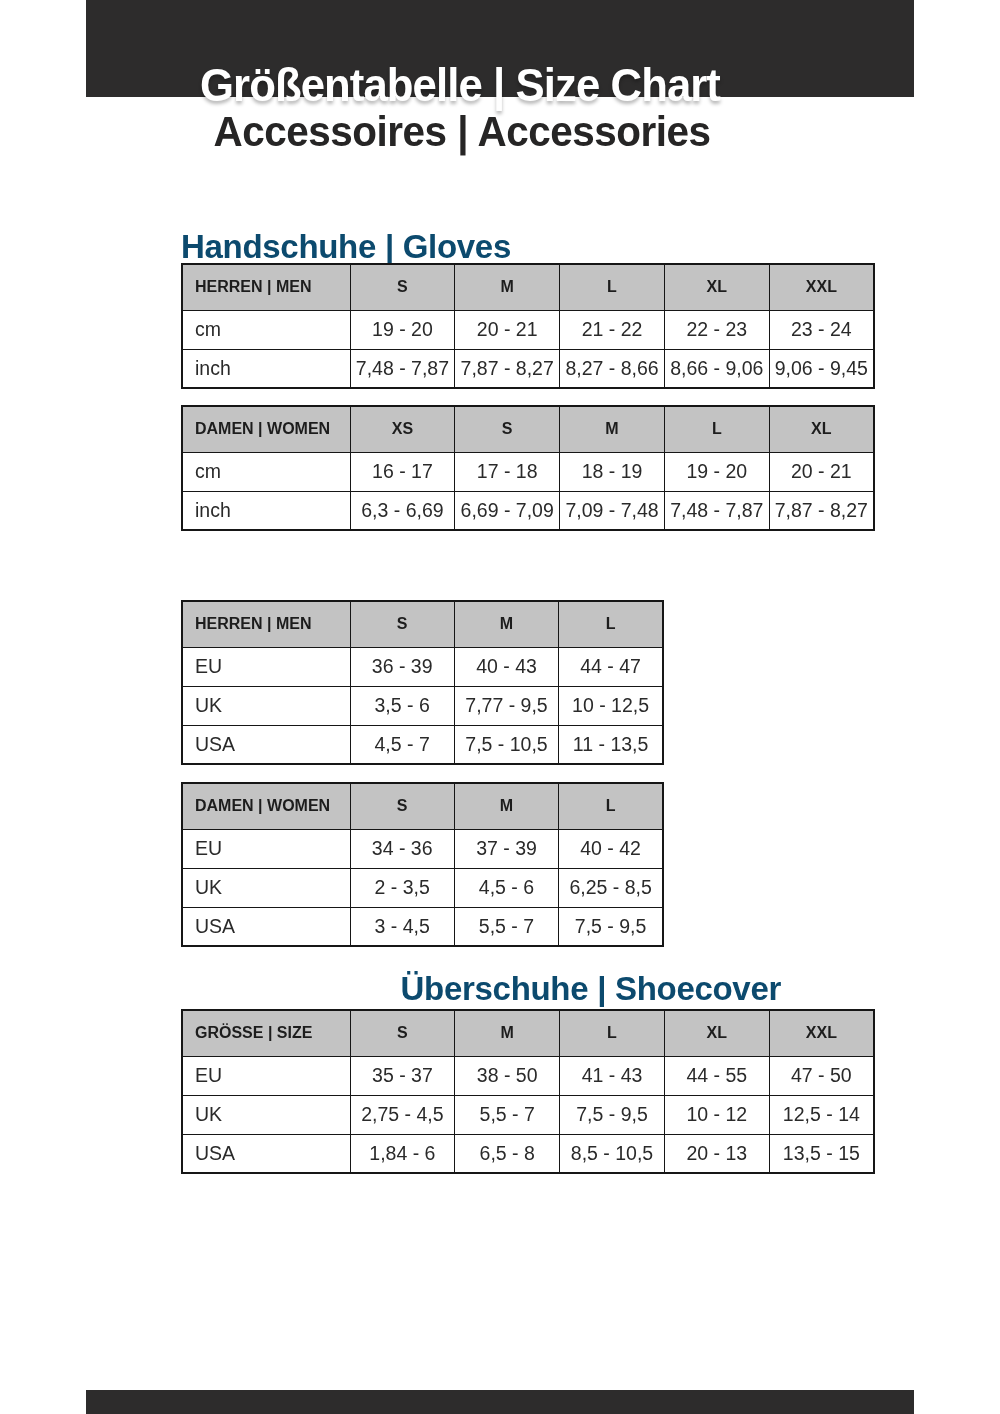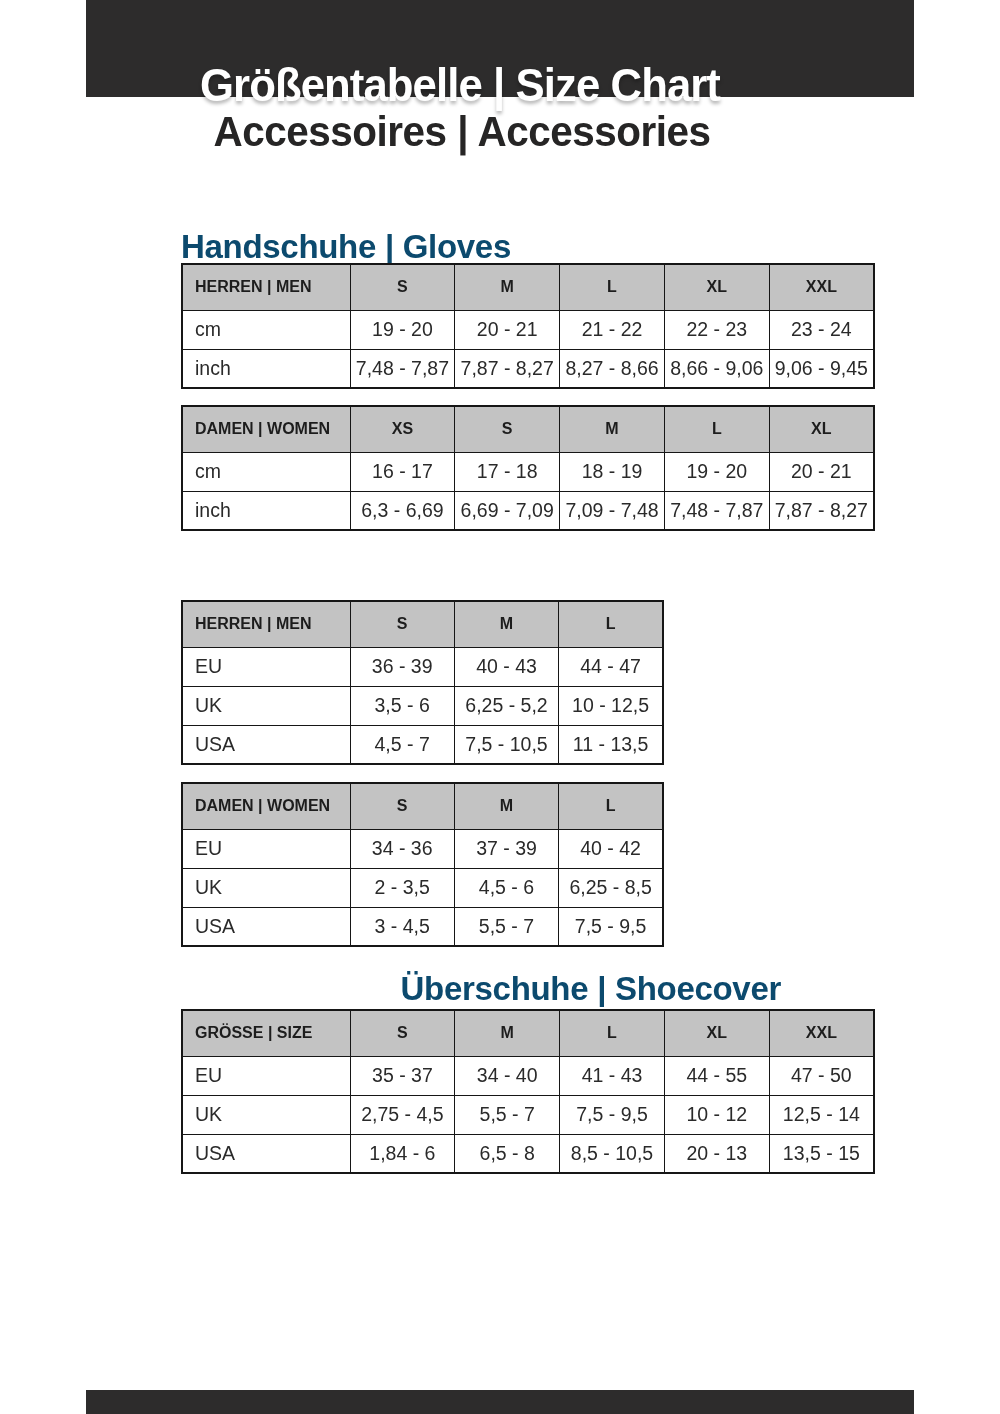--- a/index.html
+++ b/index.html
@@ -184,21 +184,21 @@
       <tbody>
         <tr>
           <td class="label">EU</td>
           <td>36 - 39</td>
           <td>40 - 43</td>
           <td>44 - 47</td>
         </tr>
         <tr>
           <td class="label">UK</td>
           <td>3,5 - 6</td>
-          <td>6,25 - 5,2</td>
+          <td>7,77 - 9,5</td>
           <td>10 - 12,5</td>
         </tr>
         <tr>
           <td class="label">USA</td>
           <td>4,5 - 7</td>
           <td>7,5 - 10,5</td>
           <td>11 - 13,5</td>
         </tr>
       </tbody>
     </table>
@@ -256,21 +256,21 @@
           <th>M</th>
           <th>L</th>
           <th>XL</th>
           <th>XXL</th>
         </tr>
       </thead>
       <tbody>
         <tr>
           <td class="label">EU</td>
           <td>35 - 37</td>
-          <td>34 - 40</td>
+          <td>38 - 50</td>
           <td>41 - 43</td>
           <td>44 - 55</td>
           <td>47 - 50</td>
         </tr>
         <tr>
           <td class="label">UK</td>
           <td>2,75 - 4,5</td>
           <td>5,5 - 7</td>
           <td>7,5 - 9,5</td>
           <td>10 - 12</td>

